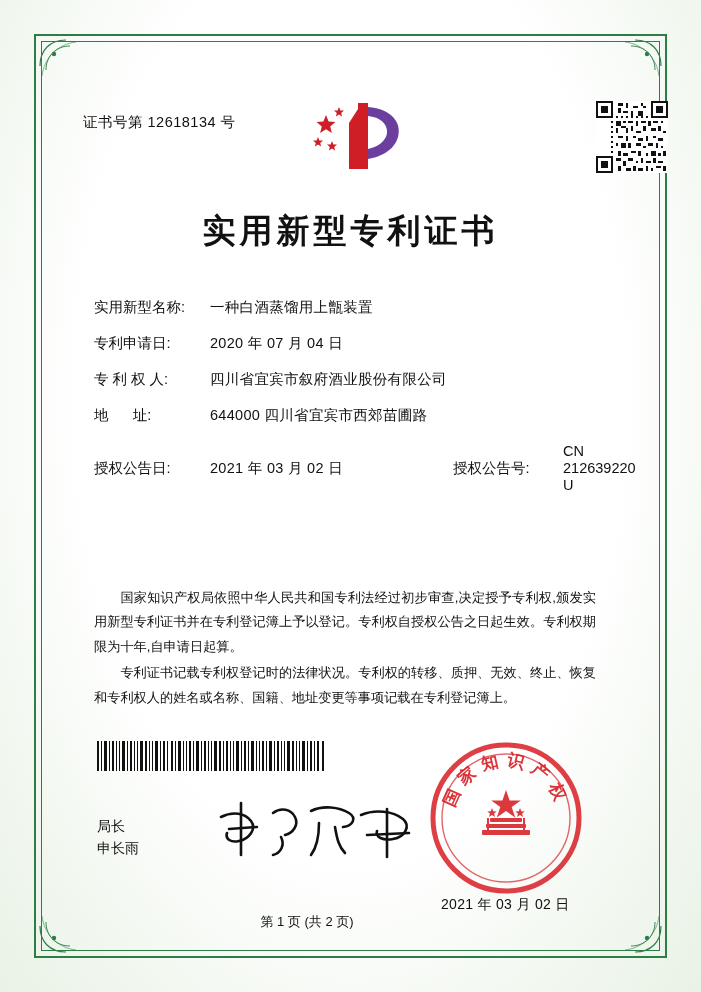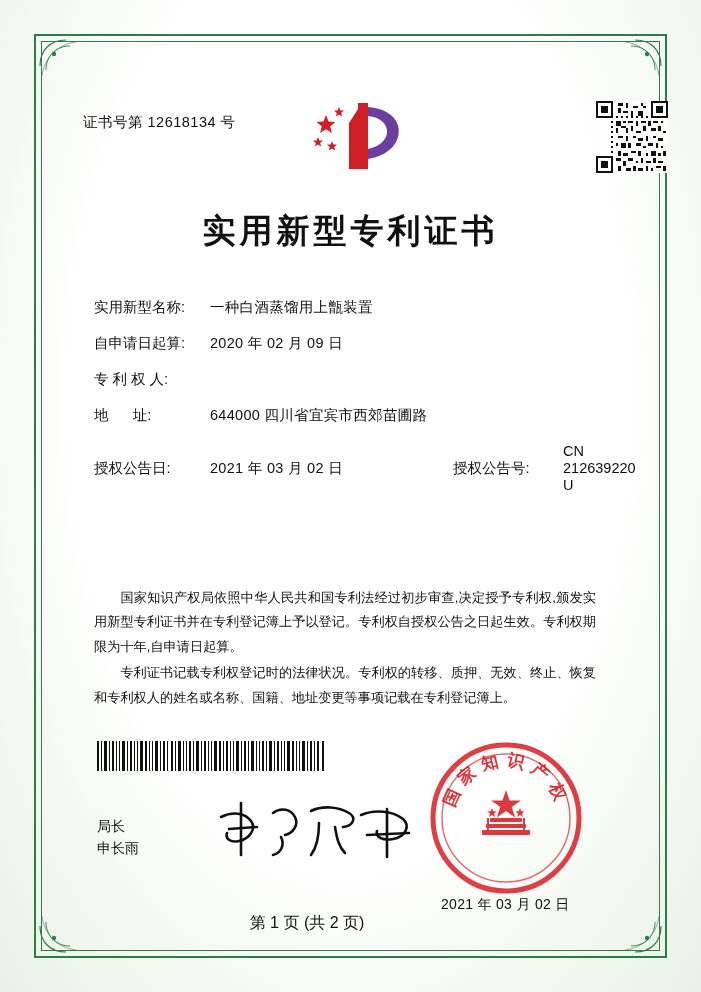--- a/index.html
+++ b/index.html
@@ -203,21 +203,21 @@
     letter-spacing: 0.3px;
   }
 
   
   .page-no {
     position: absolute;
     left: 0;
     top: 872px;
     width: 532px;
     text-align: center;
-    font-size: 16px;
+    font-size: 13px;
     color: #111;
   }
 
   
   .outer-footer {
     position: absolute;
     left: 0;
     top: 990px;
     width: 701px;
     text-align: center;
@@ -394,25 +394,26 @@
     </div>
 
     <div class="doc-title">实用新型专利证书</div>
 
     <div class="fields">
       <div class="field-row">
         <span class="field-label">实用新型名称:</span>
         <span class="field-value">一种白酒蒸馏用上甑装置</span>
       </div>
       <div class="field-row">
-        <span class="field-label">自申请日起算:</span>
-        <span class="field-value">2020 年 02 月 09 日</span>
+        <span class="field-label">专利申请日:</span>
+        <span class="field-value">2020 年 07 月 04 日</span>
       </div>
       <div class="field-row">
         <span class="field-label">专 利 权 人:</span>
+        <span class="field-value">四川省宜宾市叙府酒业股份有限公司</span>
       </div>
       <div class="field-row">
         <span class="field-label">地      址:</span>
         <span class="field-value">644000  四川省宜宾市西郊苗圃路</span>
       </div>
       <div class="field-row split">
         <span class="field-label">授权公告日:</span>
         <span class="field-value">2021 年 03 月 02 日</span>
         <span class="field-label2">授权公告号:</span>
         <span class="field-value2">CN 212639220 U</span>

